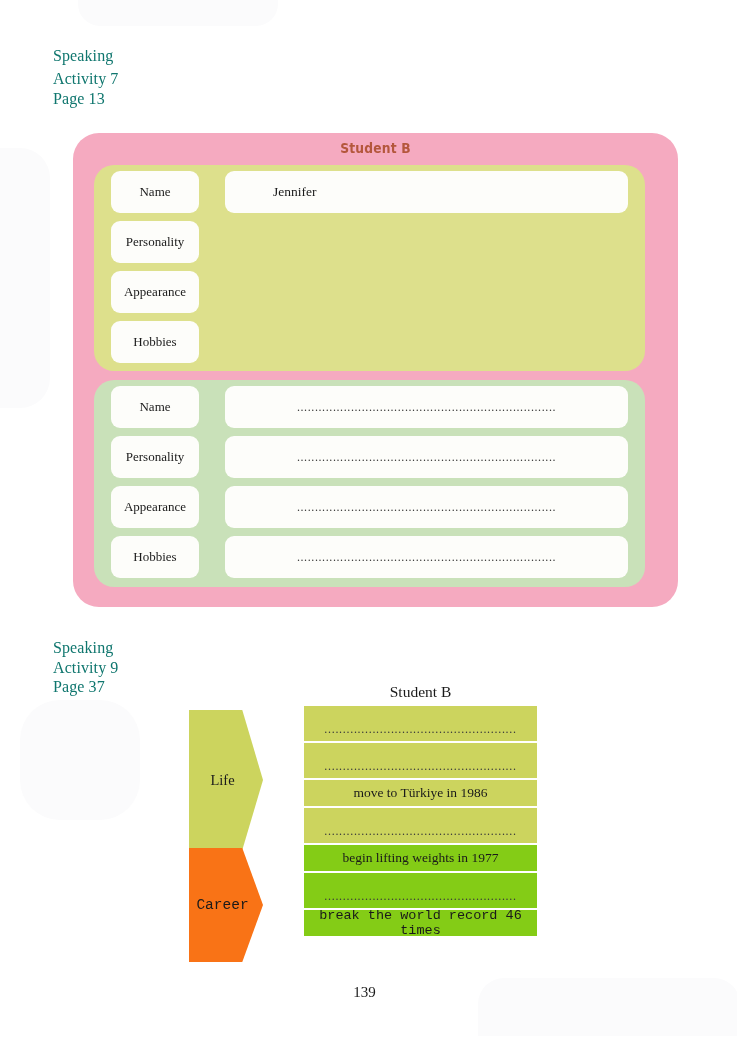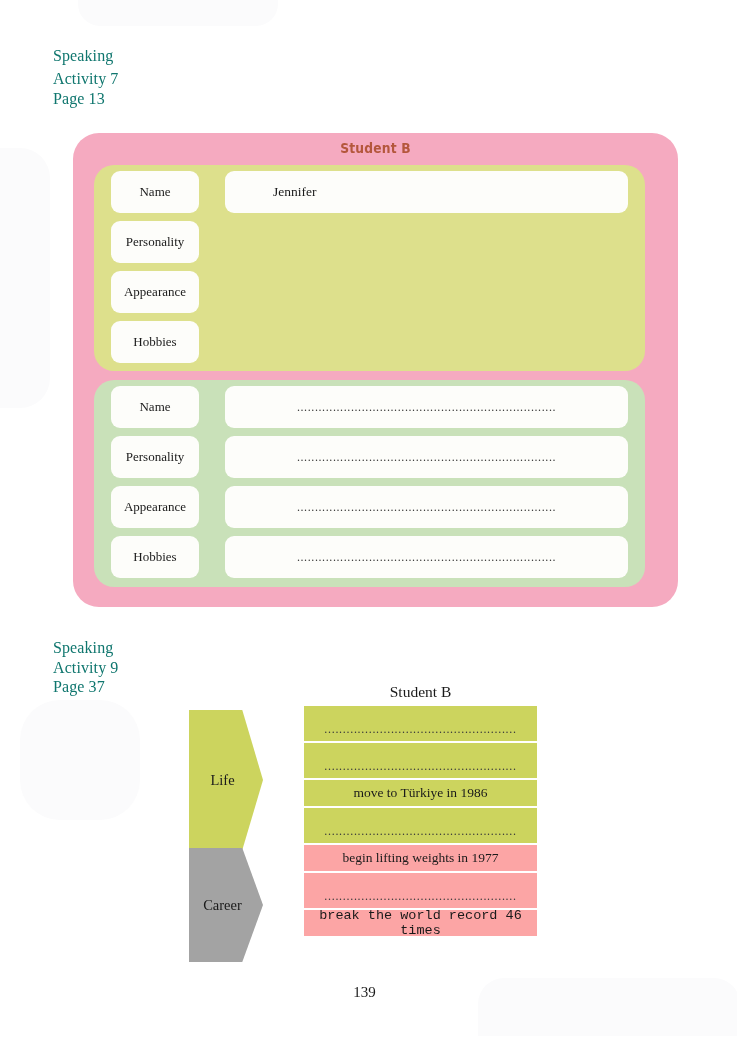--- a/index.html
+++ b/index.html
@@ -135,37 +135,37 @@
     width: 74px;
     display: flex;
     align-items: center;
     justify-content: flex-start;
     padding-left: 3px;
     font-size: 14.5px;
     color: #1a1a1a;
     clip-path: polygon(0 0, 72% 0, 100% 50%, 72% 100%, 0 100%);
   }
   .arrow-life   { top: 30px;  height: 140px; background: #ccd45e; }
-  .arrow-career { top: 168px; height: 114px; background: #a3a3a3; }
+  .arrow-career { top: 168px; height: 114px; background: #f97316; font-family: Liberation Mono, monospace; }
   .arrow span { display: block; width: 100%; text-align: center; padding-right: 10px; }
 
   .tl-rows { position: absolute; left: 304px; top: 26px; width: 233px; }
 
   .tl-row {
     height: 26px;
     margin-bottom: 2px;
     display: flex;
     align-items: center;
     justify-content: center;
     font-size: 13.5px;
     color: #1a1a1a;
     text-align: center;
   }
   .tl-row.green { background: #ccd45e; }
-  .tl-row.teal  { background: #fca5a5; }
+  .tl-row.teal  { background: #84cc16; }
   .tl-row .dots { font-size: 12px; letter-spacing: .7px; }
   .tl-row.tall  { height: 35px; align-items: flex-end; padding-bottom: 4px; }
   .tl-row:last-child { margin-bottom: 0; font-family: Liberation Mono, monospace; }
 
   
   .page-number {
     position: absolute;
     left: 0; right: 8px;
     top: 984px;
     text-align: center;

